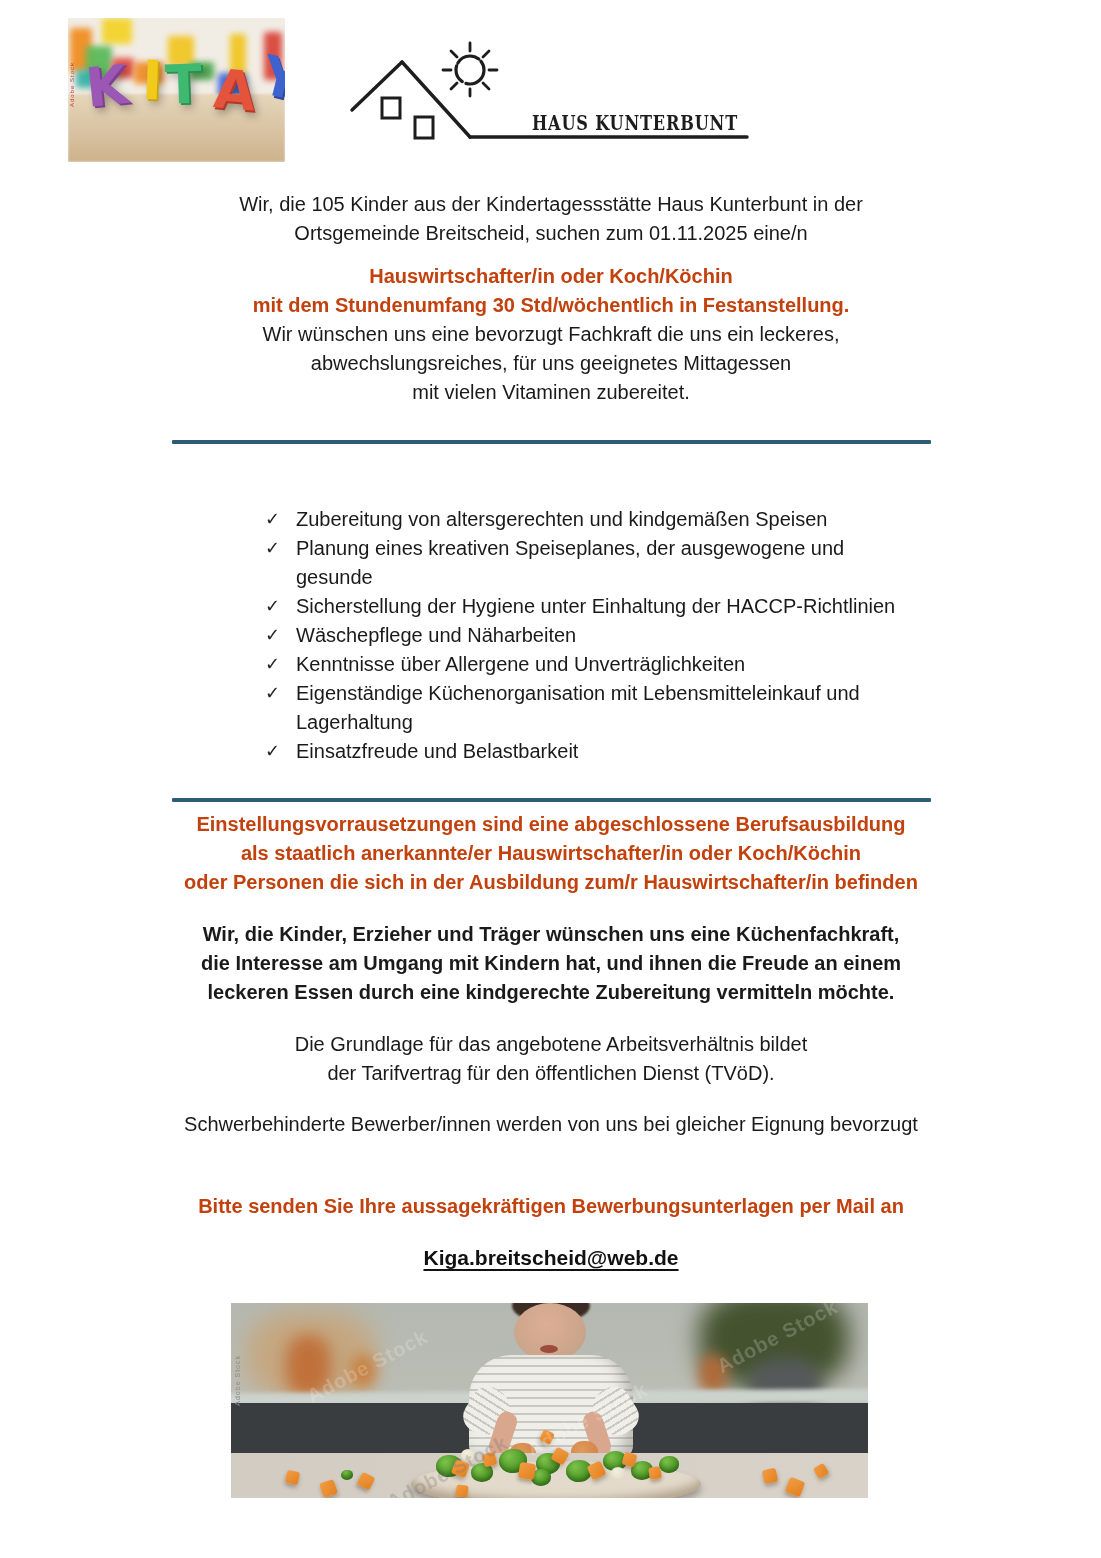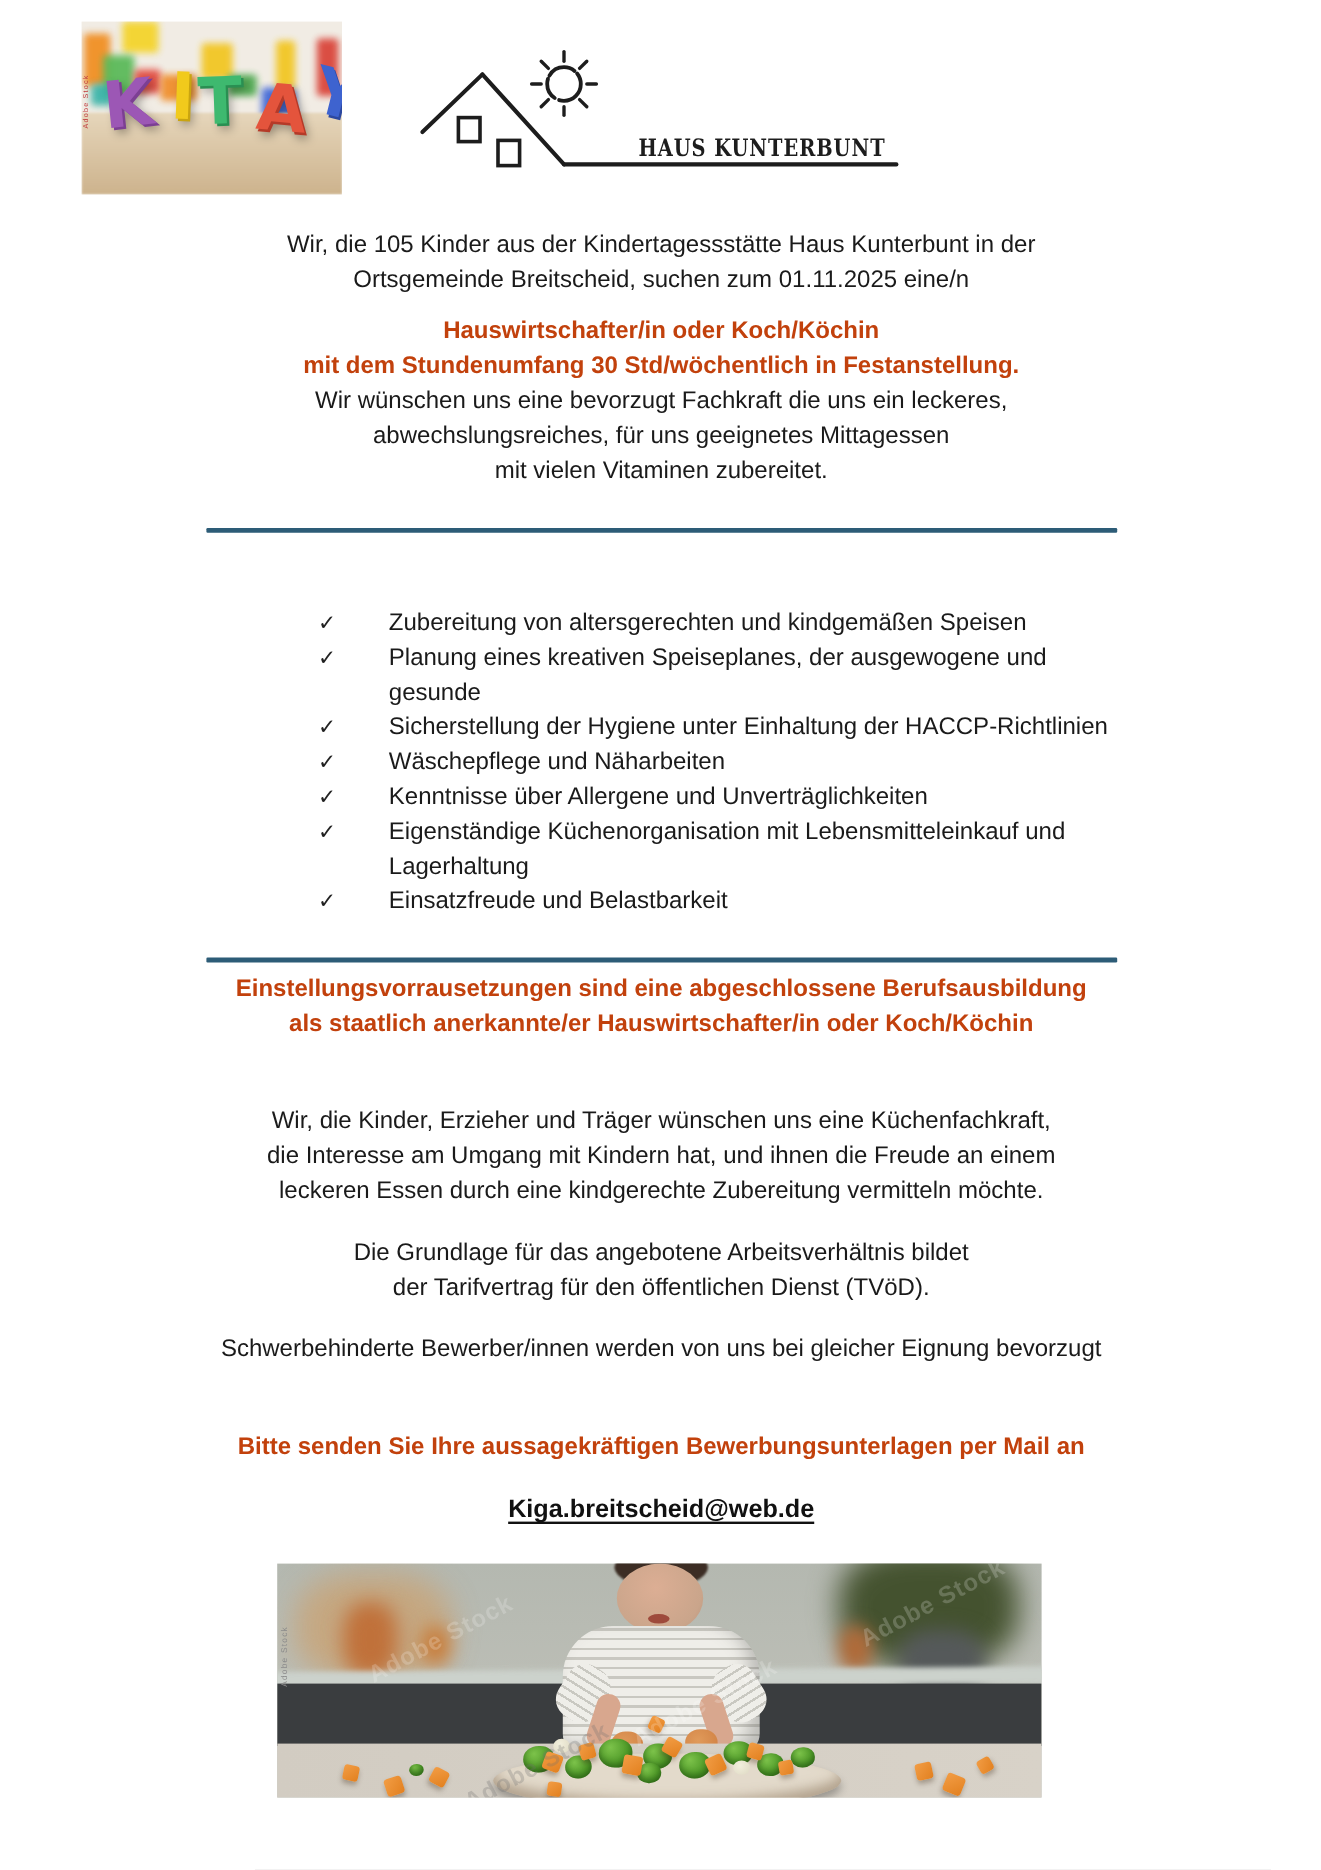--- a/index.html
+++ b/index.html
@@ -12,21 +12,21 @@
   .center-block .line{display:block;}
   .bold{font-weight:bold;color:#c2410c;}
   .rule{position:absolute;left:172px;width:759px;height:4px;background:#2d5c77;border-radius:1px;}
   
   .tasks-heading{position:absolute;left:90px;top:455px;width:922px;text-align:center;font-size:21px;}
   .tasks-heading .hd{font-weight:bold;border-bottom:2px solid #111;padding-bottom:1px;}
   .tasks-heading .colon{font-weight:bold;}
   .task-list{position:absolute;left:265px;top:505px;width:660px;}
   .task-row{display:flex;align-items:flex-start;font-size:20px;line-height:29px;}
   .task-row .check{width:31px;flex:0 0 31px;font-size:18px;color:#222;}
-  .task-line{display:block;margin-left:28px;}
+  .task-line{display:block;}
   
   .email-block{position:absolute;left:90px;top:1246px;width:922px;text-align:center;}
   .email-link{font-size:21px;font-weight:bold;color:#111;text-decoration:underline;text-decoration-thickness:2px;text-underline-offset:4px;cursor:pointer;}
   
   .kita{position:absolute;left:68px;top:18px;width:217px;height:144px;overflow:hidden;background:#f1ece4;}
   .kita .blk{position:absolute;filter:blur(3px);opacity:.92;border-radius:3px;}
   .kita .floor{position:absolute;left:0;right:0;top:76px;bottom:0;background:linear-gradient(180deg,#e6d6bb,#cdb38d);filter:blur(1px);}
   .kita .letter{position:absolute;font-weight:bold;font-size:54px;line-height:1;font-family:"DejaVu Sans",sans-serif;}
   .kita-credit{position:absolute;left:1px;top:44px;font-size:6px;color:#c0393c;writing-mode:vertical-rl;transform:rotate(180deg);letter-spacing:1px;}
   
@@ -164,23 +164,24 @@
           <span class="task-line">Einsatzfreude und Belastbarkeit</span>
         </span>
     </div>
   </div>
 
   <div class="rule" style="top:798px;"></div>
 
   <p class="center-block bold" style="top:810px;">
     <span class="line">Einstellungsvorrausetzungen sind eine abgeschlossene Berufsausbildung</span>
     <span class="line">als staatlich anerkannte/er Hauswirtschafter/in oder Koch/Köchin</span>
-  </p>
-
-  <p class="center-block" style="top:920px;">
+    <span class="line">oder Personen die sich in der Ausbildung zum/r Hauswirtschafter/in befinden</span>
+  </p>
+
+  <p class="center-block" style="top:920px;font-weight:bold;">
     <span class="line">Wir, die Kinder, Erzieher und Träger wünschen uns eine Küchenfachkraft,</span>
     <span class="line">die Interesse am Umgang mit Kindern hat, und ihnen die Freude an einem</span>
     <span class="line">leckeren Essen durch eine kindgerechte Zubereitung vermitteln möchte.</span>
   </p>
 
   <p class="center-block" style="top:1030px;">
     <span class="line">Die Grundlage für das angebotene Arbeitsverhältnis bildet</span>
     <span class="line">der Tarifvertrag für den öffentlichen Dienst (TVöD).</span>
   </p>
 

